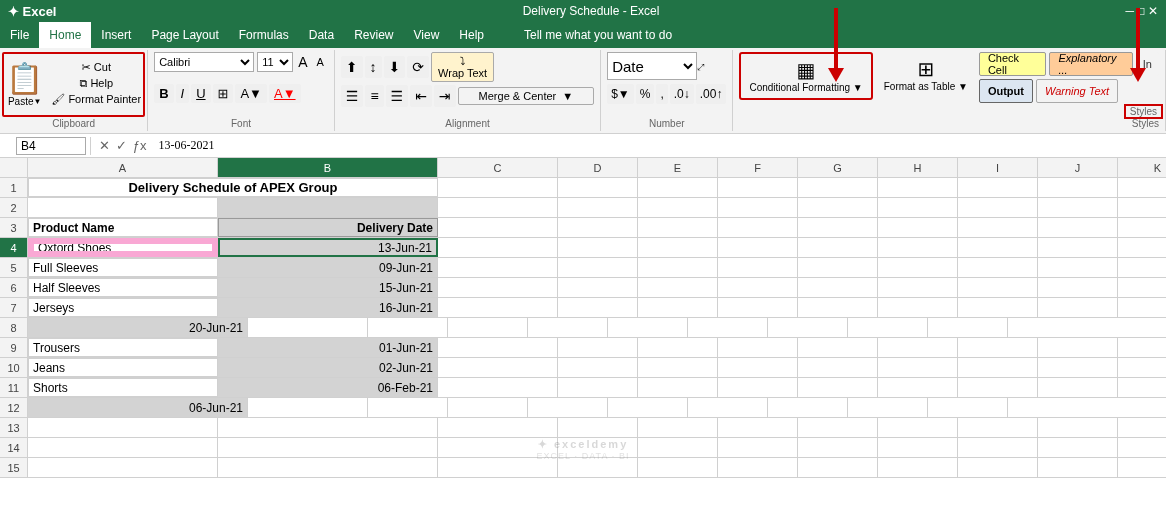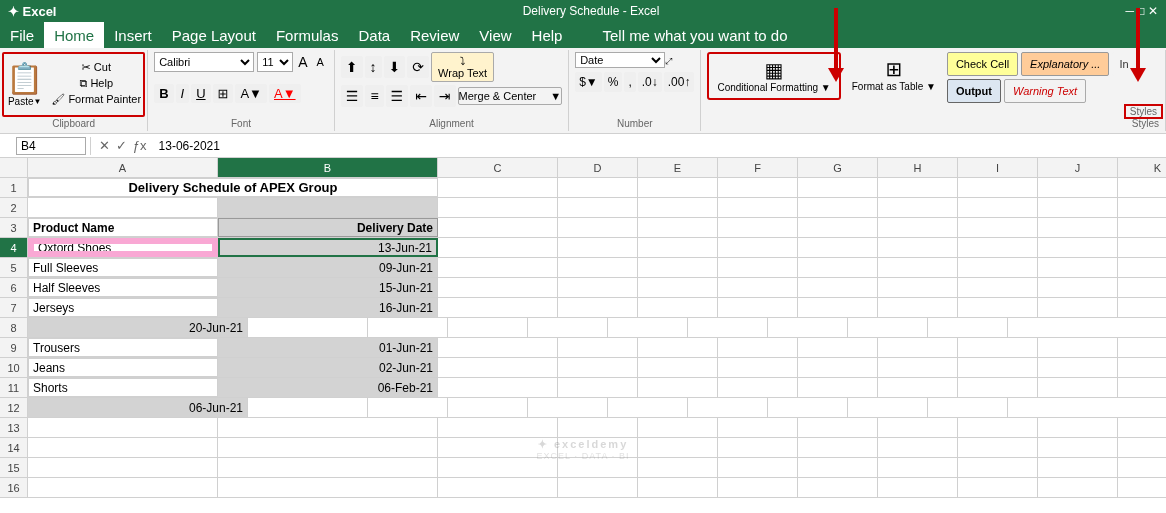--- a/index.html
+++ b/index.html
@@ -20,21 +20,21 @@
     
     .menu-bar {
       background: #217346;
       display: flex;
       align-items: center;
       height: 26px;
     }
     .menu-item {
       color: white;
       padding: 3px 10px;
-      font-size: 15px;
+      font-size: 12px;
       cursor: pointer;
       height: 100%;
       display: flex;
       align-items: center;
     }
     .menu-item.active { background: white; color: #217346; }
 
     
     .ribbon {
       background: #f3f3f3;
@@ -152,21 +152,21 @@
     }
     .cell-ref-box {
       width: 70px;
       border: 1px solid #aaa;
       font-size: 12px;
       padding: 1px 4px;
       height: 18px;
     }
     .formula-divider { width: 1px; background: #d0d0d0; height: 18px; }
     .formula-icons { display: flex; gap: 6px; padding: 0 4px; color: #666; font-size: 13px; cursor: pointer; }
-    .formula-input { flex: 1; border: none; outline: none; font-size: 12px; padding: 1px 4px; }
+    .formula-input { flex: 1; border: none; outline: none; font-size: 12px; padding: 1px 4px; font-family: Liberation Serif, serif; }
 
     
     .col-headers {
       display: flex;
       background: #f3f3f3;
       border-bottom: 1px solid #d0d0d0;
       height: 20px;
     }
     .row-num-header {
       width: 28px;
@@ -245,22 +245,22 @@
       font-size: 11px;
       cursor: pointer;
       display: flex;
       flex-direction: column;
       align-items: center;
     }
 
     
     .num-dropdown {
       border: 1px solid #aaa;
-      font-size: 11px;
-      height: 16px;
+      font-size: 15px;
+      height: 28px;
       background: white;
       width: 90px;
       margin-bottom: 2px;
     }
     .num-btn-row { display: flex; gap: 2px; align-items: center; }
     .num-btn { font-size: 12px; cursor: pointer; padding: 2px 3px; border: 1px solid transparent; border-radius: 2px; }
     .style-cell { 
       height: 24px; 
       padding: 2px 8px; 
       font-size: 11px; 
@@ -380,21 +380,21 @@
         <span>⤵</span>
         <span>Wrap Text</span>
       </div>
     </div>
     <div class="align-row">
       <button class="align-btn">☰</button>
       <button class="align-btn">≡</button>
       <button class="align-btn">☰</button>
       <button class="align-btn">⇤</button>
       <button class="align-btn">⇥</button>
-      <div style="font-size:11px; cursor:pointer; padding:2px 0; border:1px solid #aaa; border-radius:2px; display:flex; align-items:center; gap:14px;">
+      <div style="font-size:11px; cursor:pointer; padding:2px 20px; border:1px solid #aaa; border-radius:2px; display:flex; align-items:center; gap:6px;">
         <span>Merge &amp; Center</span>
         <span>▼</span>
       </div>
     </div>
     <div class="ribbon-group-label">Alignment</div>
   </div>
 
   <div class="number-group" style="position:relative; padding-bottom:14px;">
     <div style="display:flex; align-items:center; margin-bottom:2px;">
       <select class="num-dropdown">
@@ -712,35 +712,20 @@
     <div class="cell cell-col-i"></div>
     <div class="cell cell-col-j"></div>
     <div class="cell cell-col-k"></div>
 
     <div style="position:absolute; left:50%; transform:translateX(-50%); top:-20px; opacity:0.25; text-align:center; pointer-events:none; white-space:nowrap;">
       <div style="font-size:11px; color:#666; font-weight:bold; letter-spacing:2px;">✦ exceldemy</div>
       <div style="font-size:9px; color:#888; letter-spacing:1px;">EXCEL · DATA · BI</div>
     </div>
   </div>
 
-  <div class="ss-row">
-    <div class="row-num">16</div>
-    <div class="cell cell-col-a"></div>
-    <div class="cell cell-col-b"></div>
-    <div class="cell cell-col-c"></div>
-    <div class="cell cell-col-d"></div>
-    <div class="cell cell-col-e"></div>
-    <div class="cell cell-col-f"></div>
-    <div class="cell cell-col-g"></div>
-    <div class="cell cell-col-h"></div>
-    <div class="cell cell-col-i"></div>
-    <div class="cell cell-col-j"></div>
-    <div class="cell cell-col-k"></div>
-
-  </div>
 
   <div style="position:absolute; top:-150px; left:828px; display:flex; flex-direction:column; align-items:center; z-index:30; pointer-events:none;">
     <div style="width:4px; height:60px; background:#cc0000;"></div>
     <div style="width:0; height:0; border-left:8px solid transparent; border-right:8px solid transparent; border-top:14px solid #cc0000;"></div>
   </div>
 
   <div style="position:absolute; top:-150px; left:1130px; display:flex; flex-direction:column; align-items:center; z-index:30; pointer-events:none;">
     <div style="width:4px; height:60px; background:#cc0000;"></div>
     <div style="width:0; height:0; border-left:8px solid transparent; border-right:8px solid transparent; border-top:14px solid #cc0000;"></div>
   </div>

